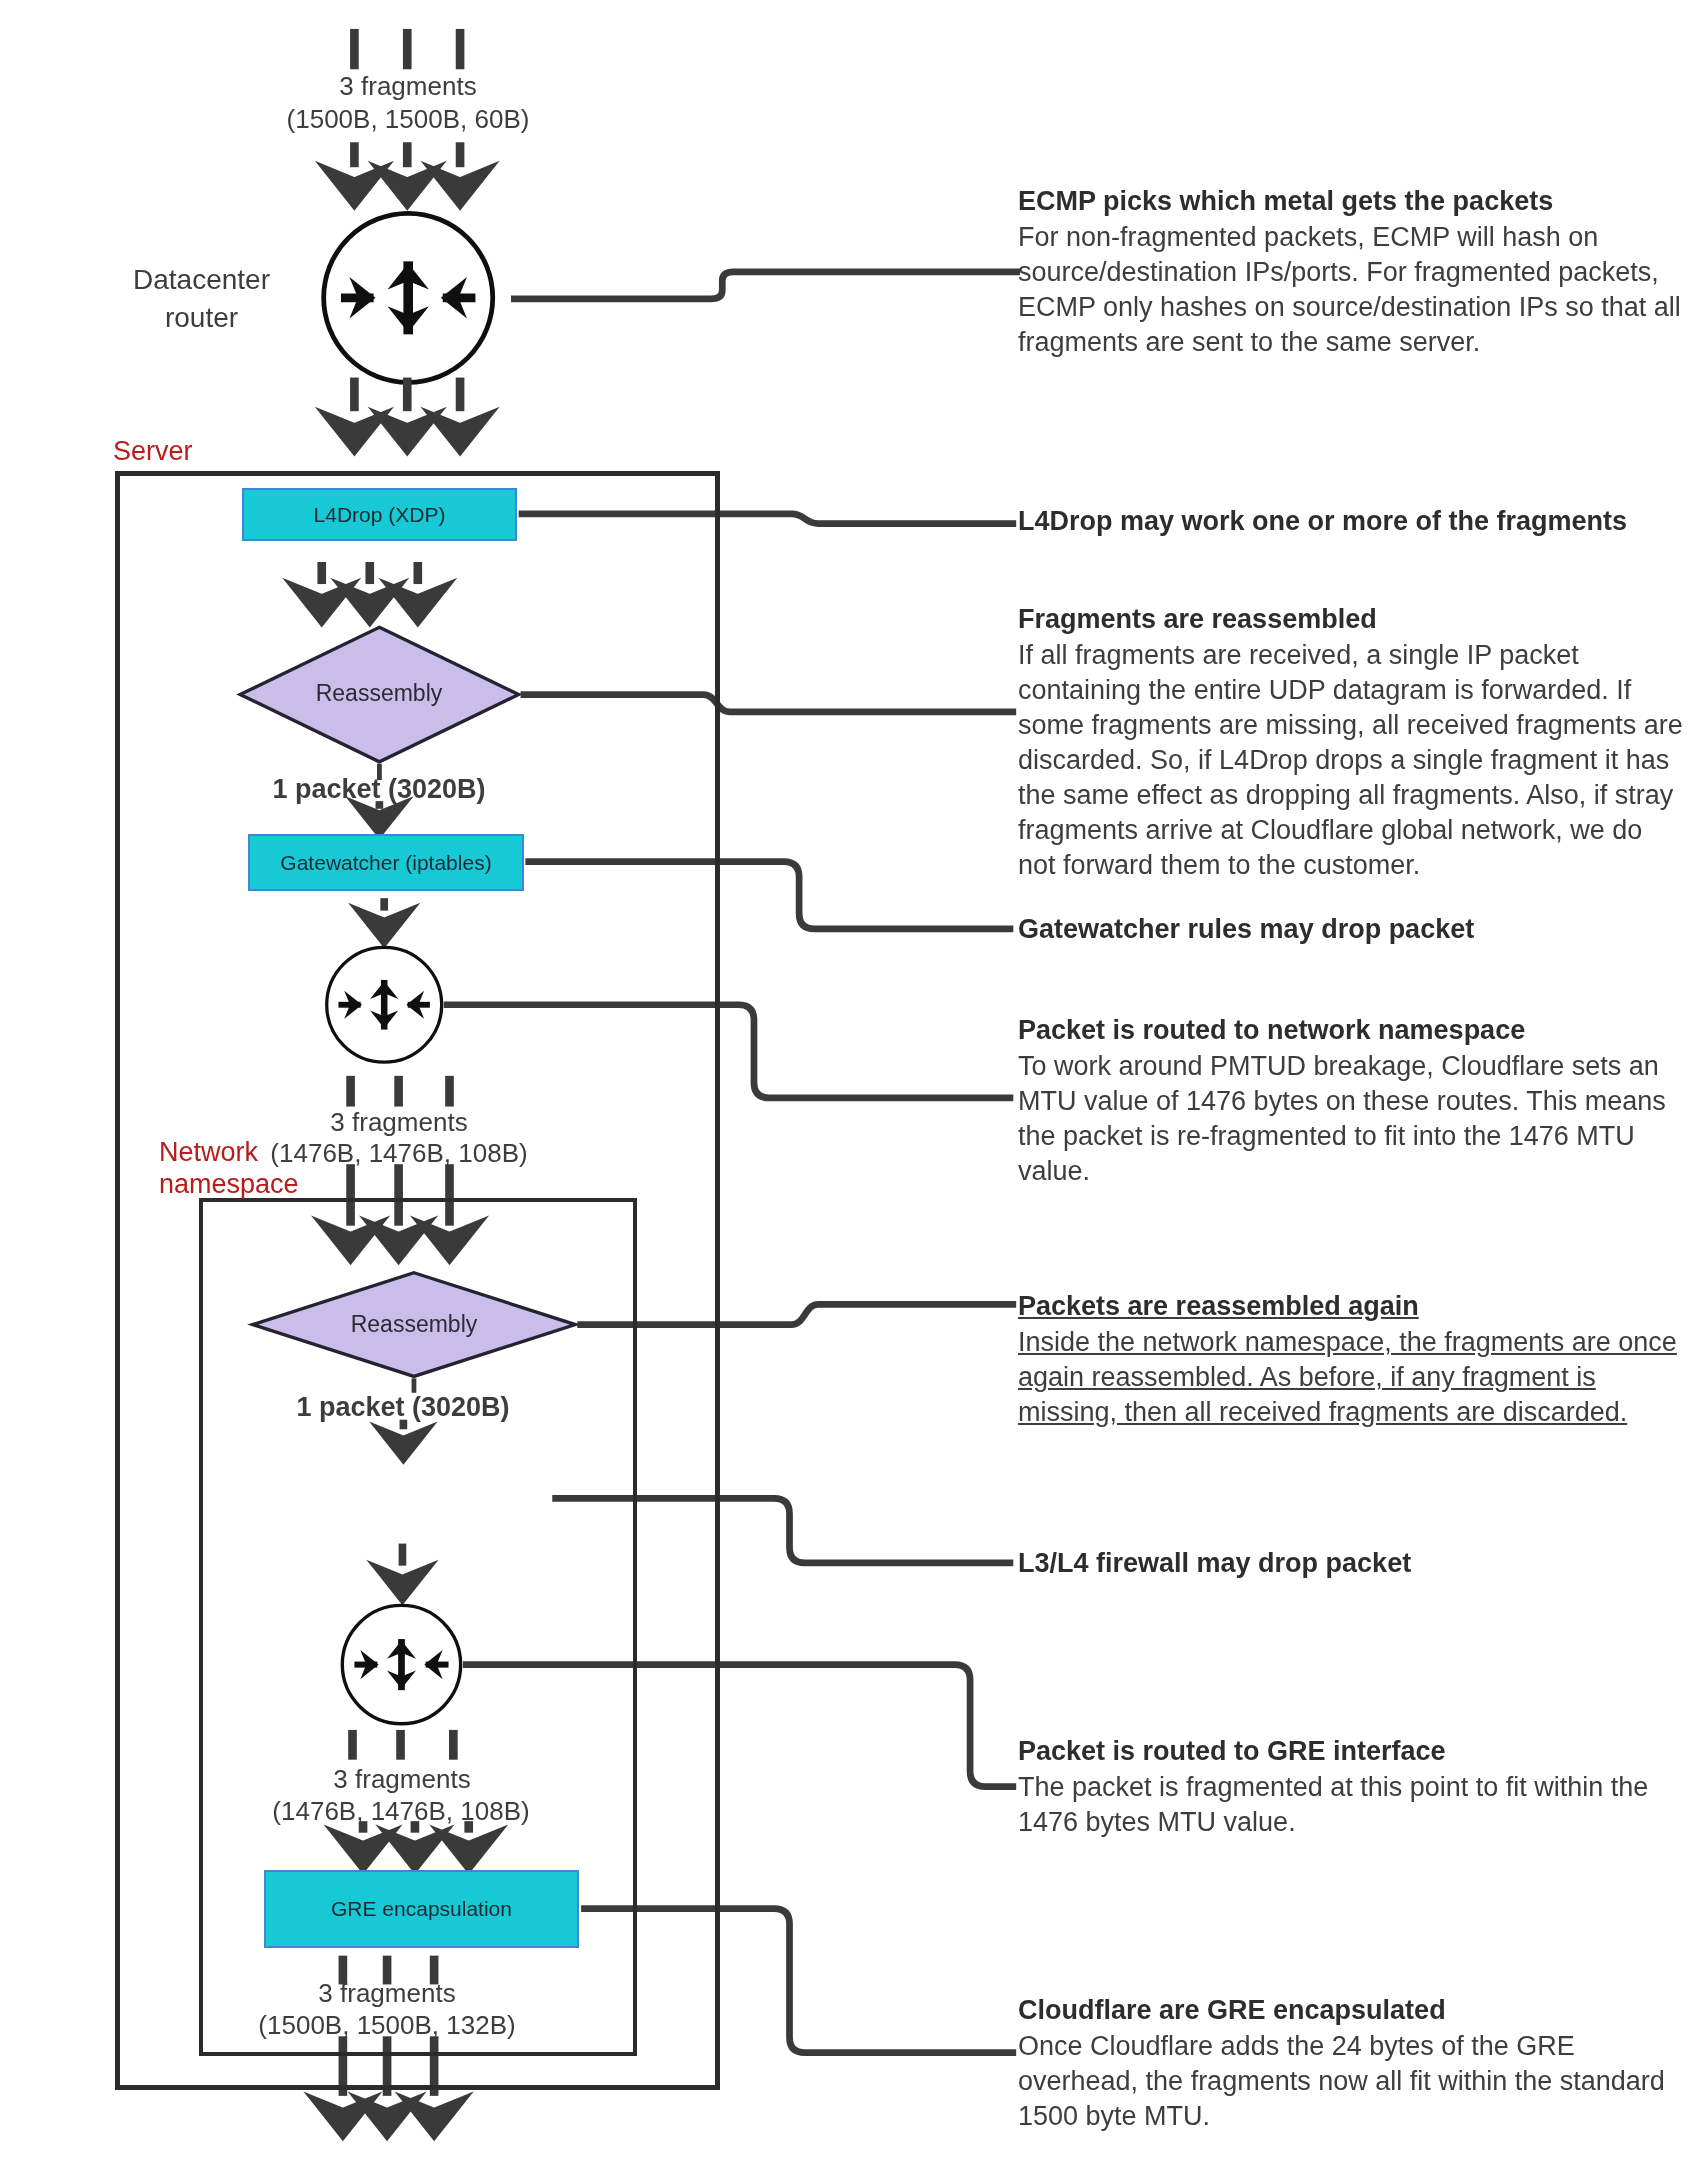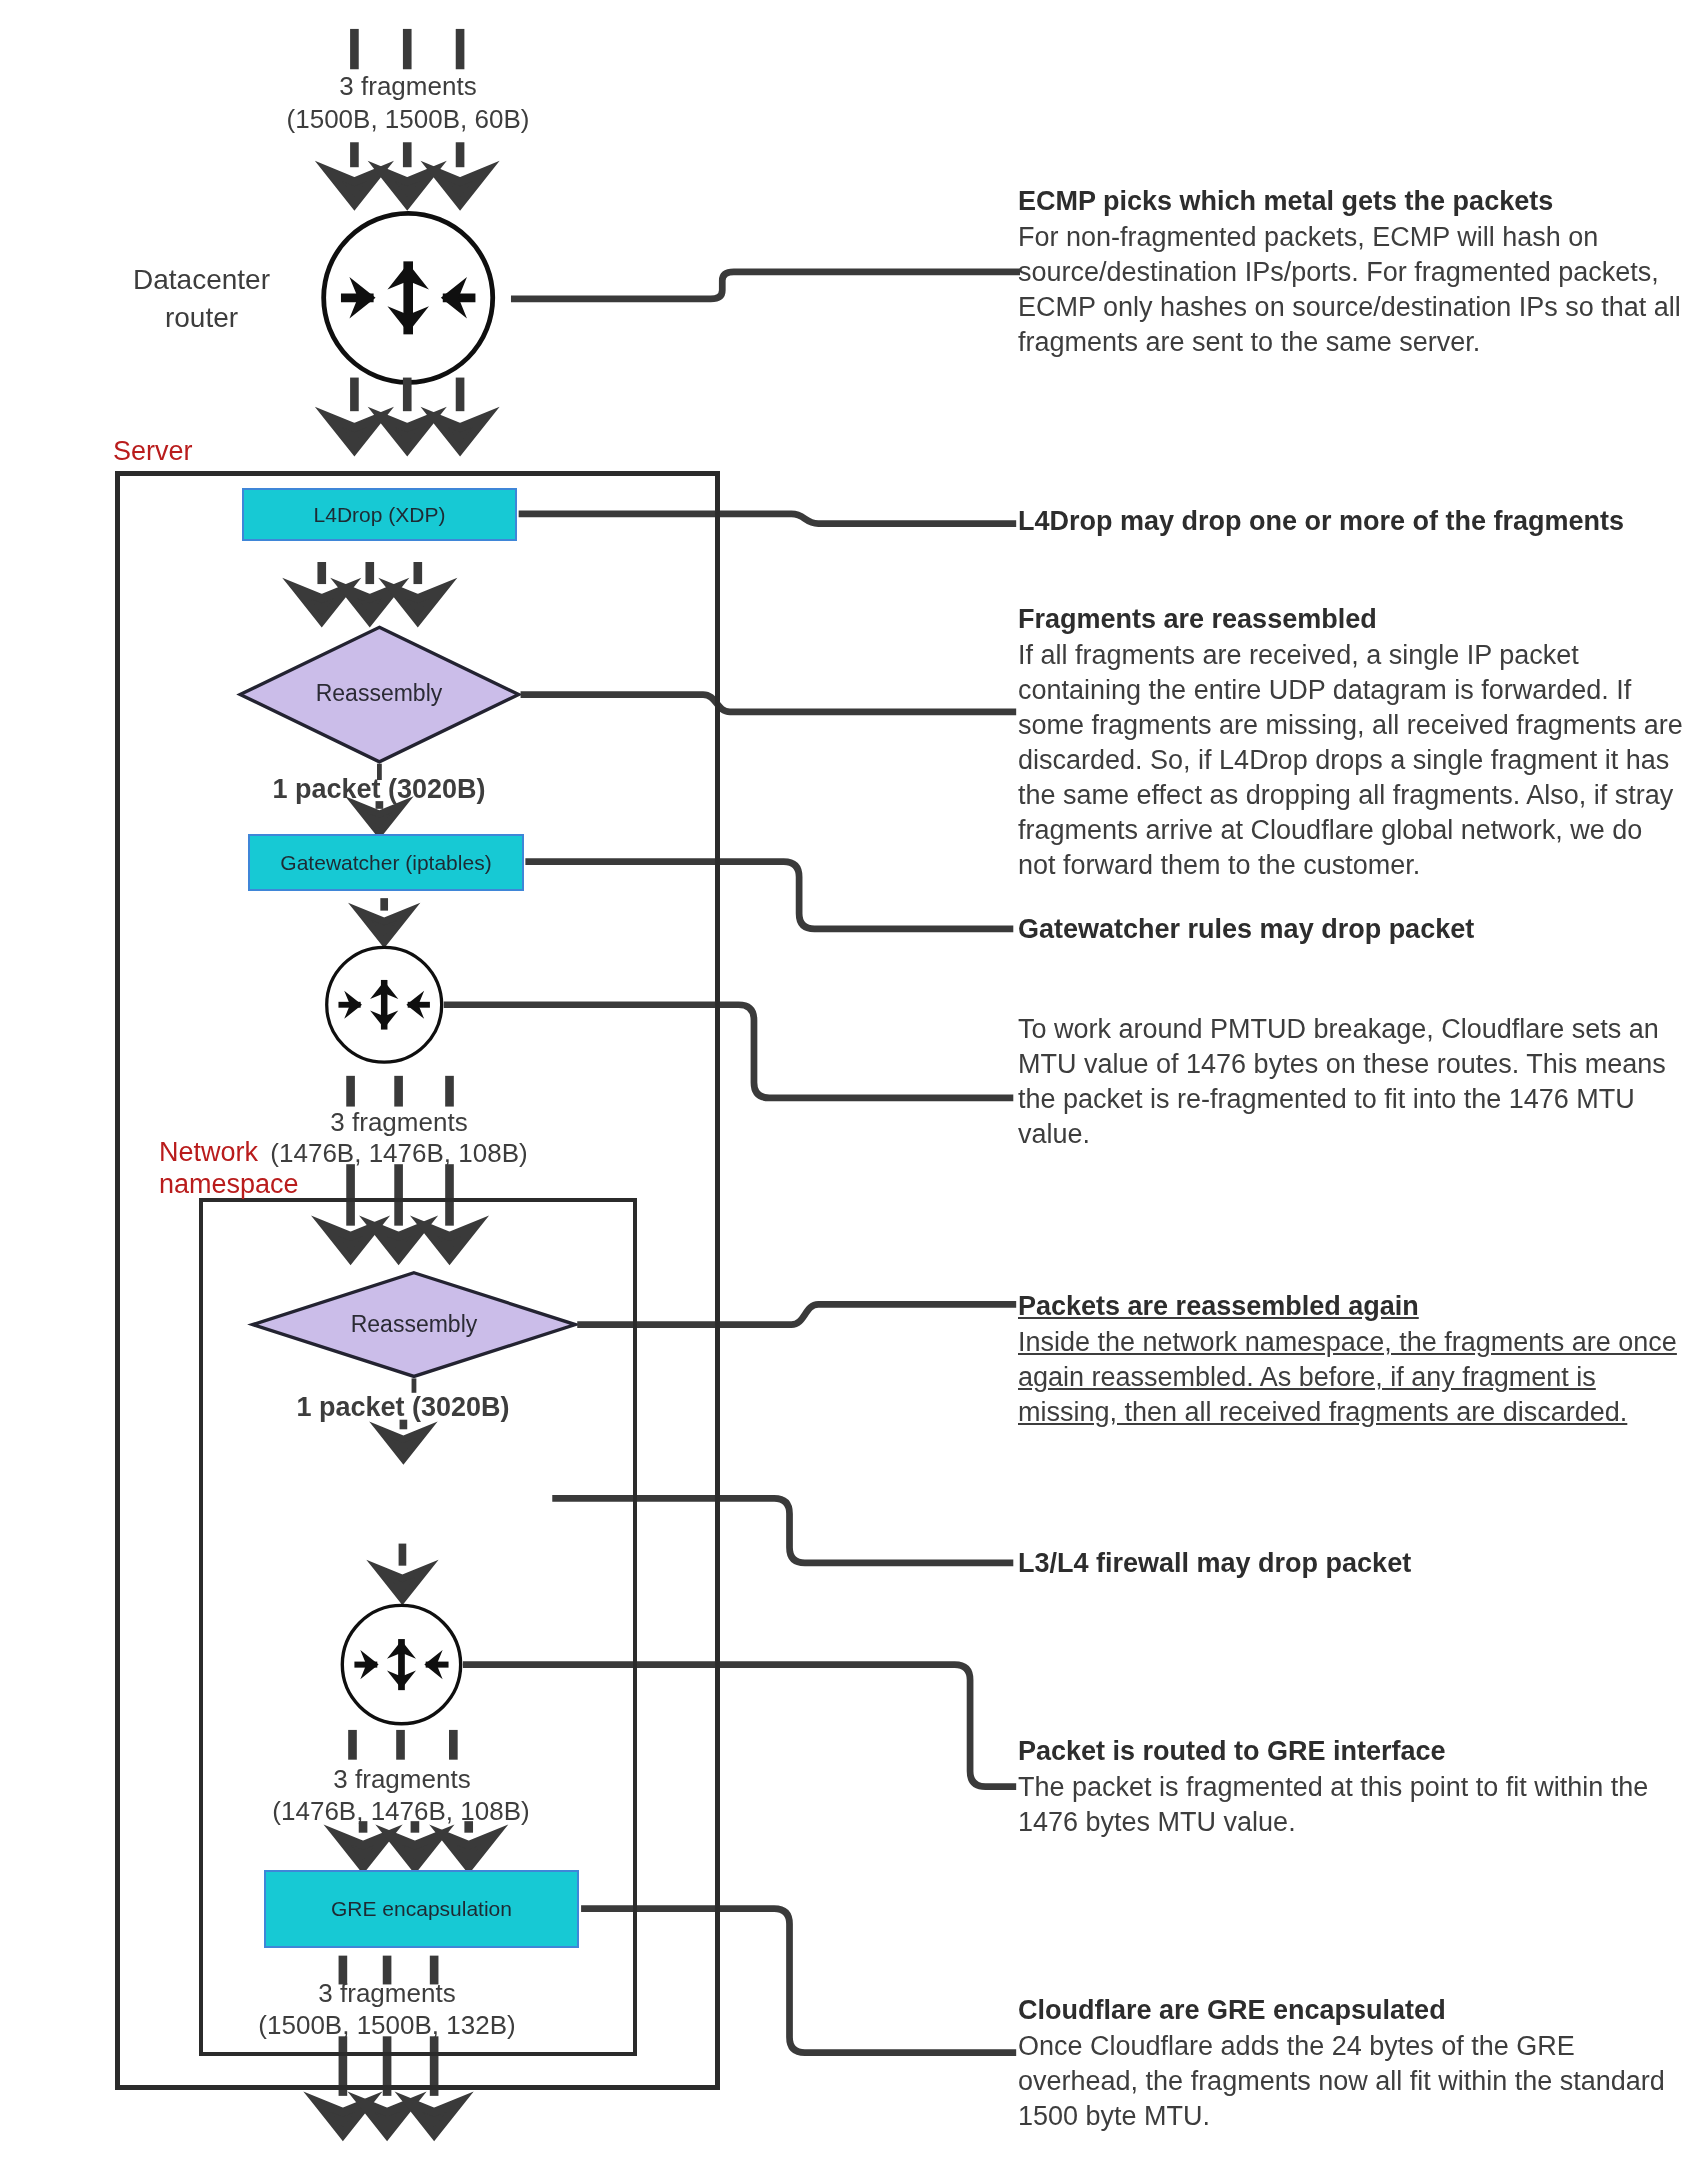--- a/index.html
+++ b/index.html
@@ -204,32 +204,33 @@
   <div class="lbl frag-label center" style="left:257px;top:1796px;width:288px;">(1476B, 1476B, 108B)</div>
 
   <div class="lbl frag-label center" style="left:291px;top:1978px;width:192px;">3 fragments</div>
   <div class="lbl frag-label center" style="left:243px;top:2010px;width:288px;">(1500B, 1500B, 132B)</div>
 
   <div class="ann" style="top:183px;">
     <div class="ann-h">ECMP picks which metal gets the packets</div>
     <div class="ann-b">For non-fragmented packets, ECMP will hash on source/destination IPs/ports. For fragmented packets, ECMP only hashes on source/destination IPs so that all fragments are sent to the same server.</div>
   </div>
   <div class="ann" style="top:503px;">
-    <div class="ann-h">L4Drop may drop one or more of the fragments</div>
+    <div class="ann-h">L4Drop may work one or more of the fragments</div>
     <div class="ann-b"></div>
   </div>
   <div class="ann" style="top:601px;">
     <div class="ann-h">Fragments are reassembled</div>
     <div class="ann-b">If all fragments are received, a single IP packet containing the entire UDP datagram is forwarded. If some fragments are missing, all received fragments are discarded. So, if L4Drop drops a single fragment it has the same effect as dropping all fragments. Also, if stray fragments arrive at Cloudflare global network, we do not forward them to the customer.</div>
   </div>
   <div class="ann" style="top:911px;">
     <div class="ann-h">Gatewatcher rules may drop packet</div>
     <div class="ann-b"></div>
   </div>
   <div class="ann" style="top:1012px;">
+    <div class="ann-h">Packet is routed to network namespace</div>
     <div class="ann-b">To work around PMTUD breakage, Cloudflare sets an MTU value of 1476 bytes on these routes. This means the packet is re-fragmented to fit into the 1476 MTU value.</div>
   </div>
   <div class="ann" style="top:1288px;text-decoration:underline;">
     <div class="ann-h">Packets are reassembled again</div>
     <div class="ann-b">Inside the network namespace, the fragments are once again reassembled. As before, if any fragment is missing, then all received fragments are discarded.</div>
   </div>
   <div class="ann" style="top:1545px;">
     <div class="ann-h">L3/L4 firewall may drop packet</div>
     <div class="ann-b"></div>
   </div>

